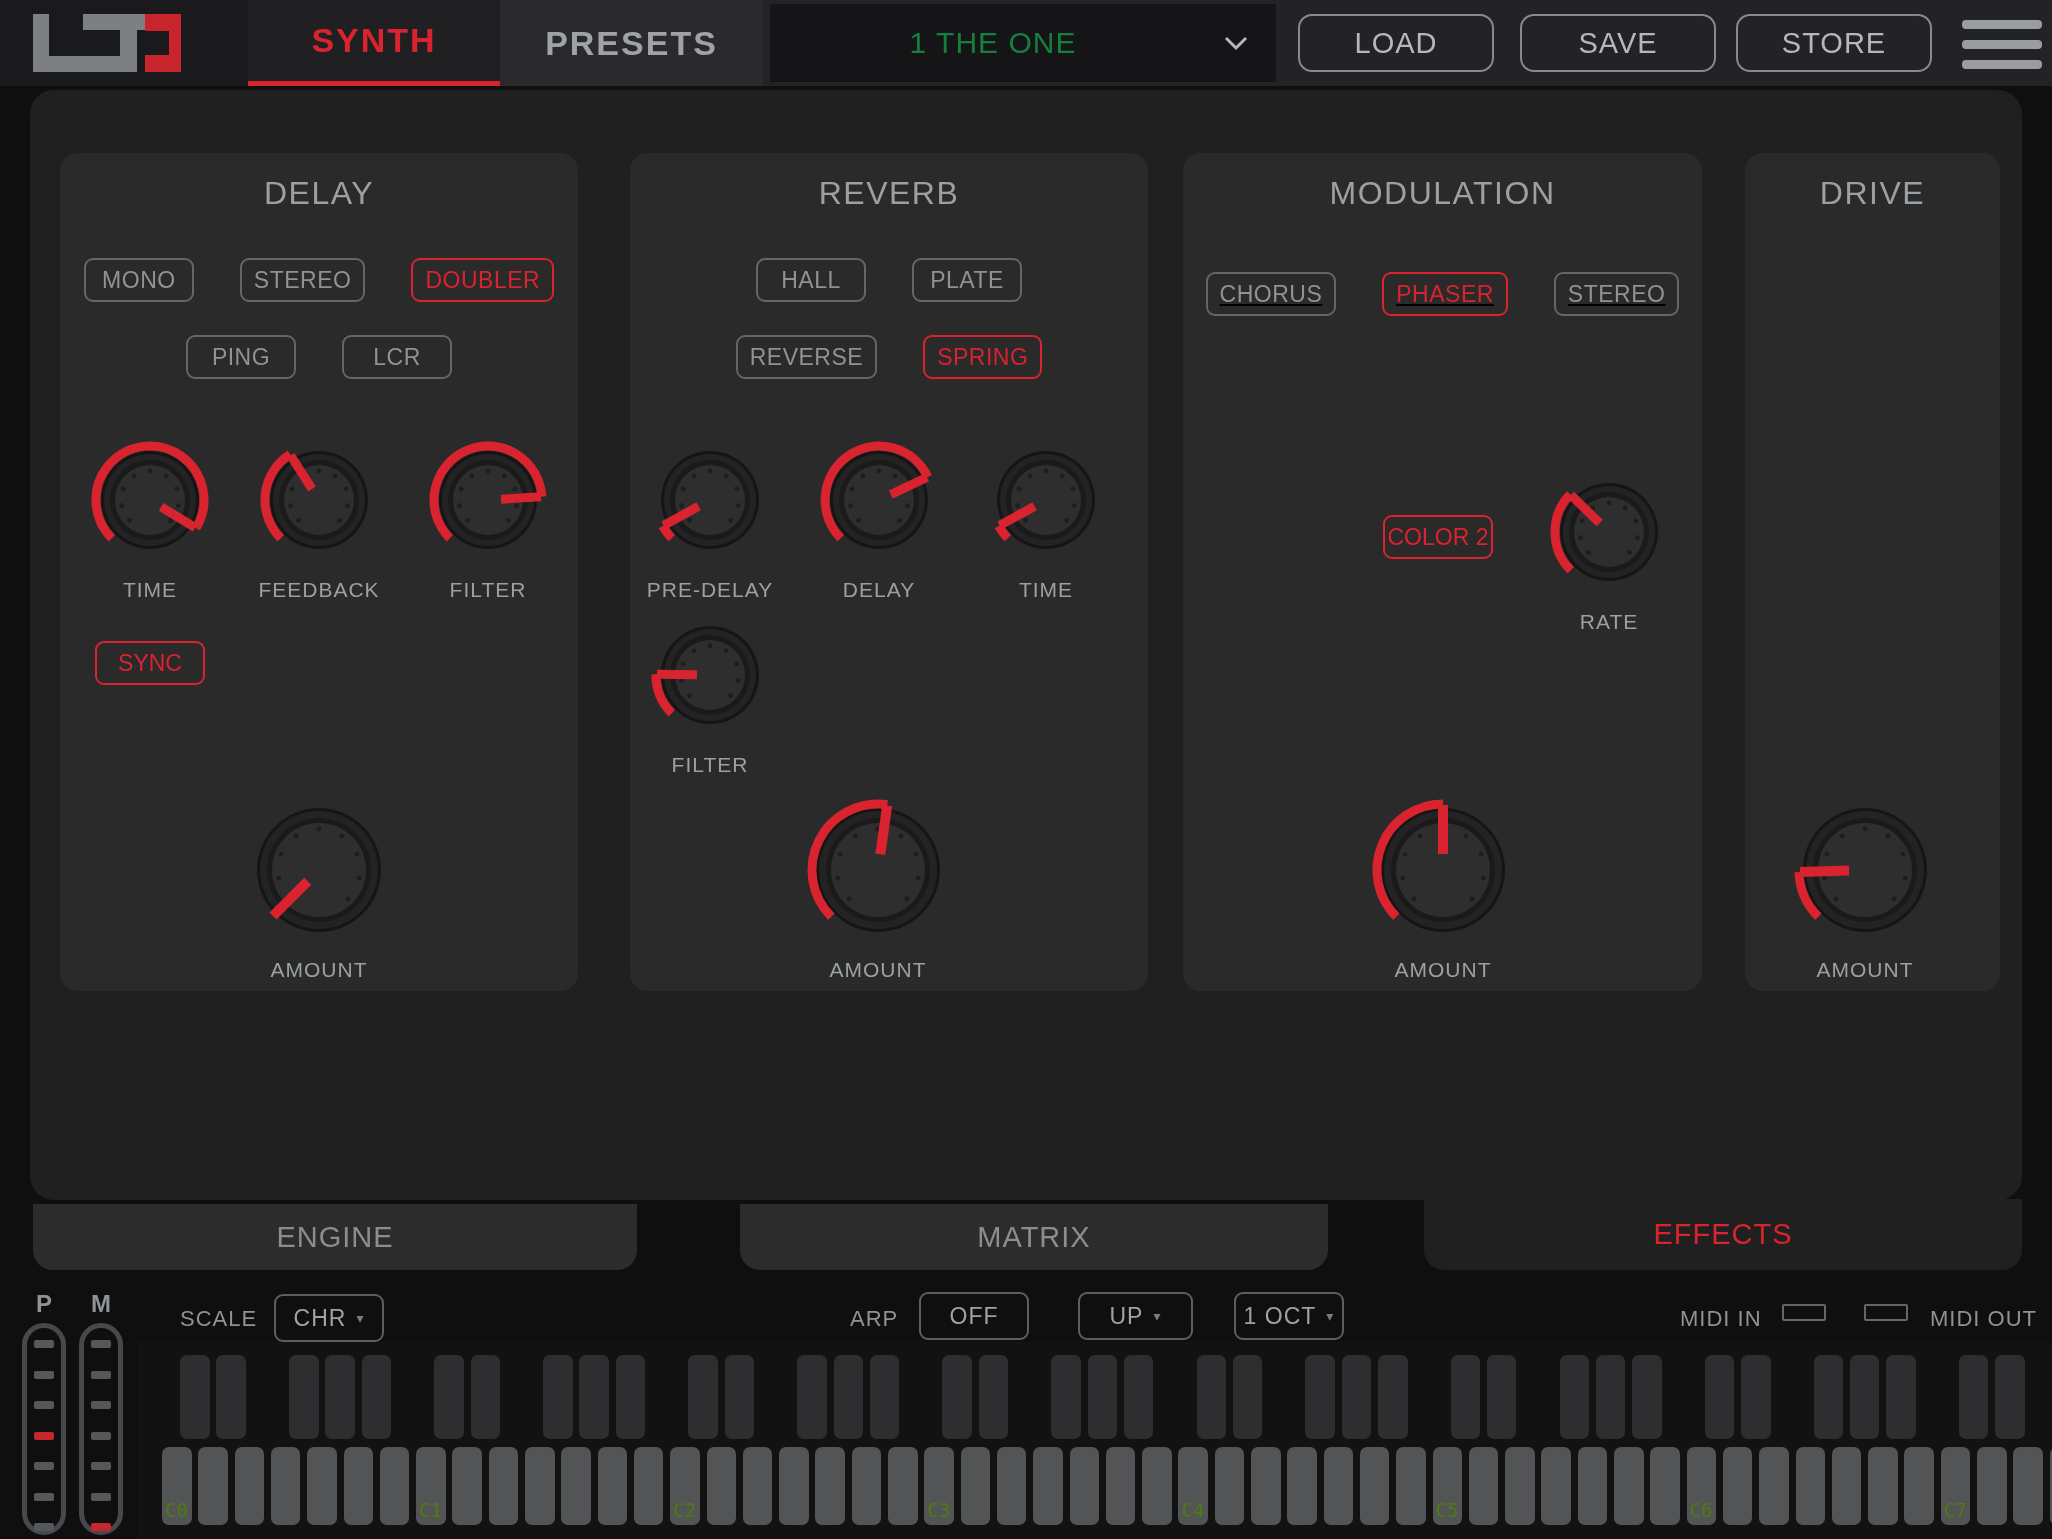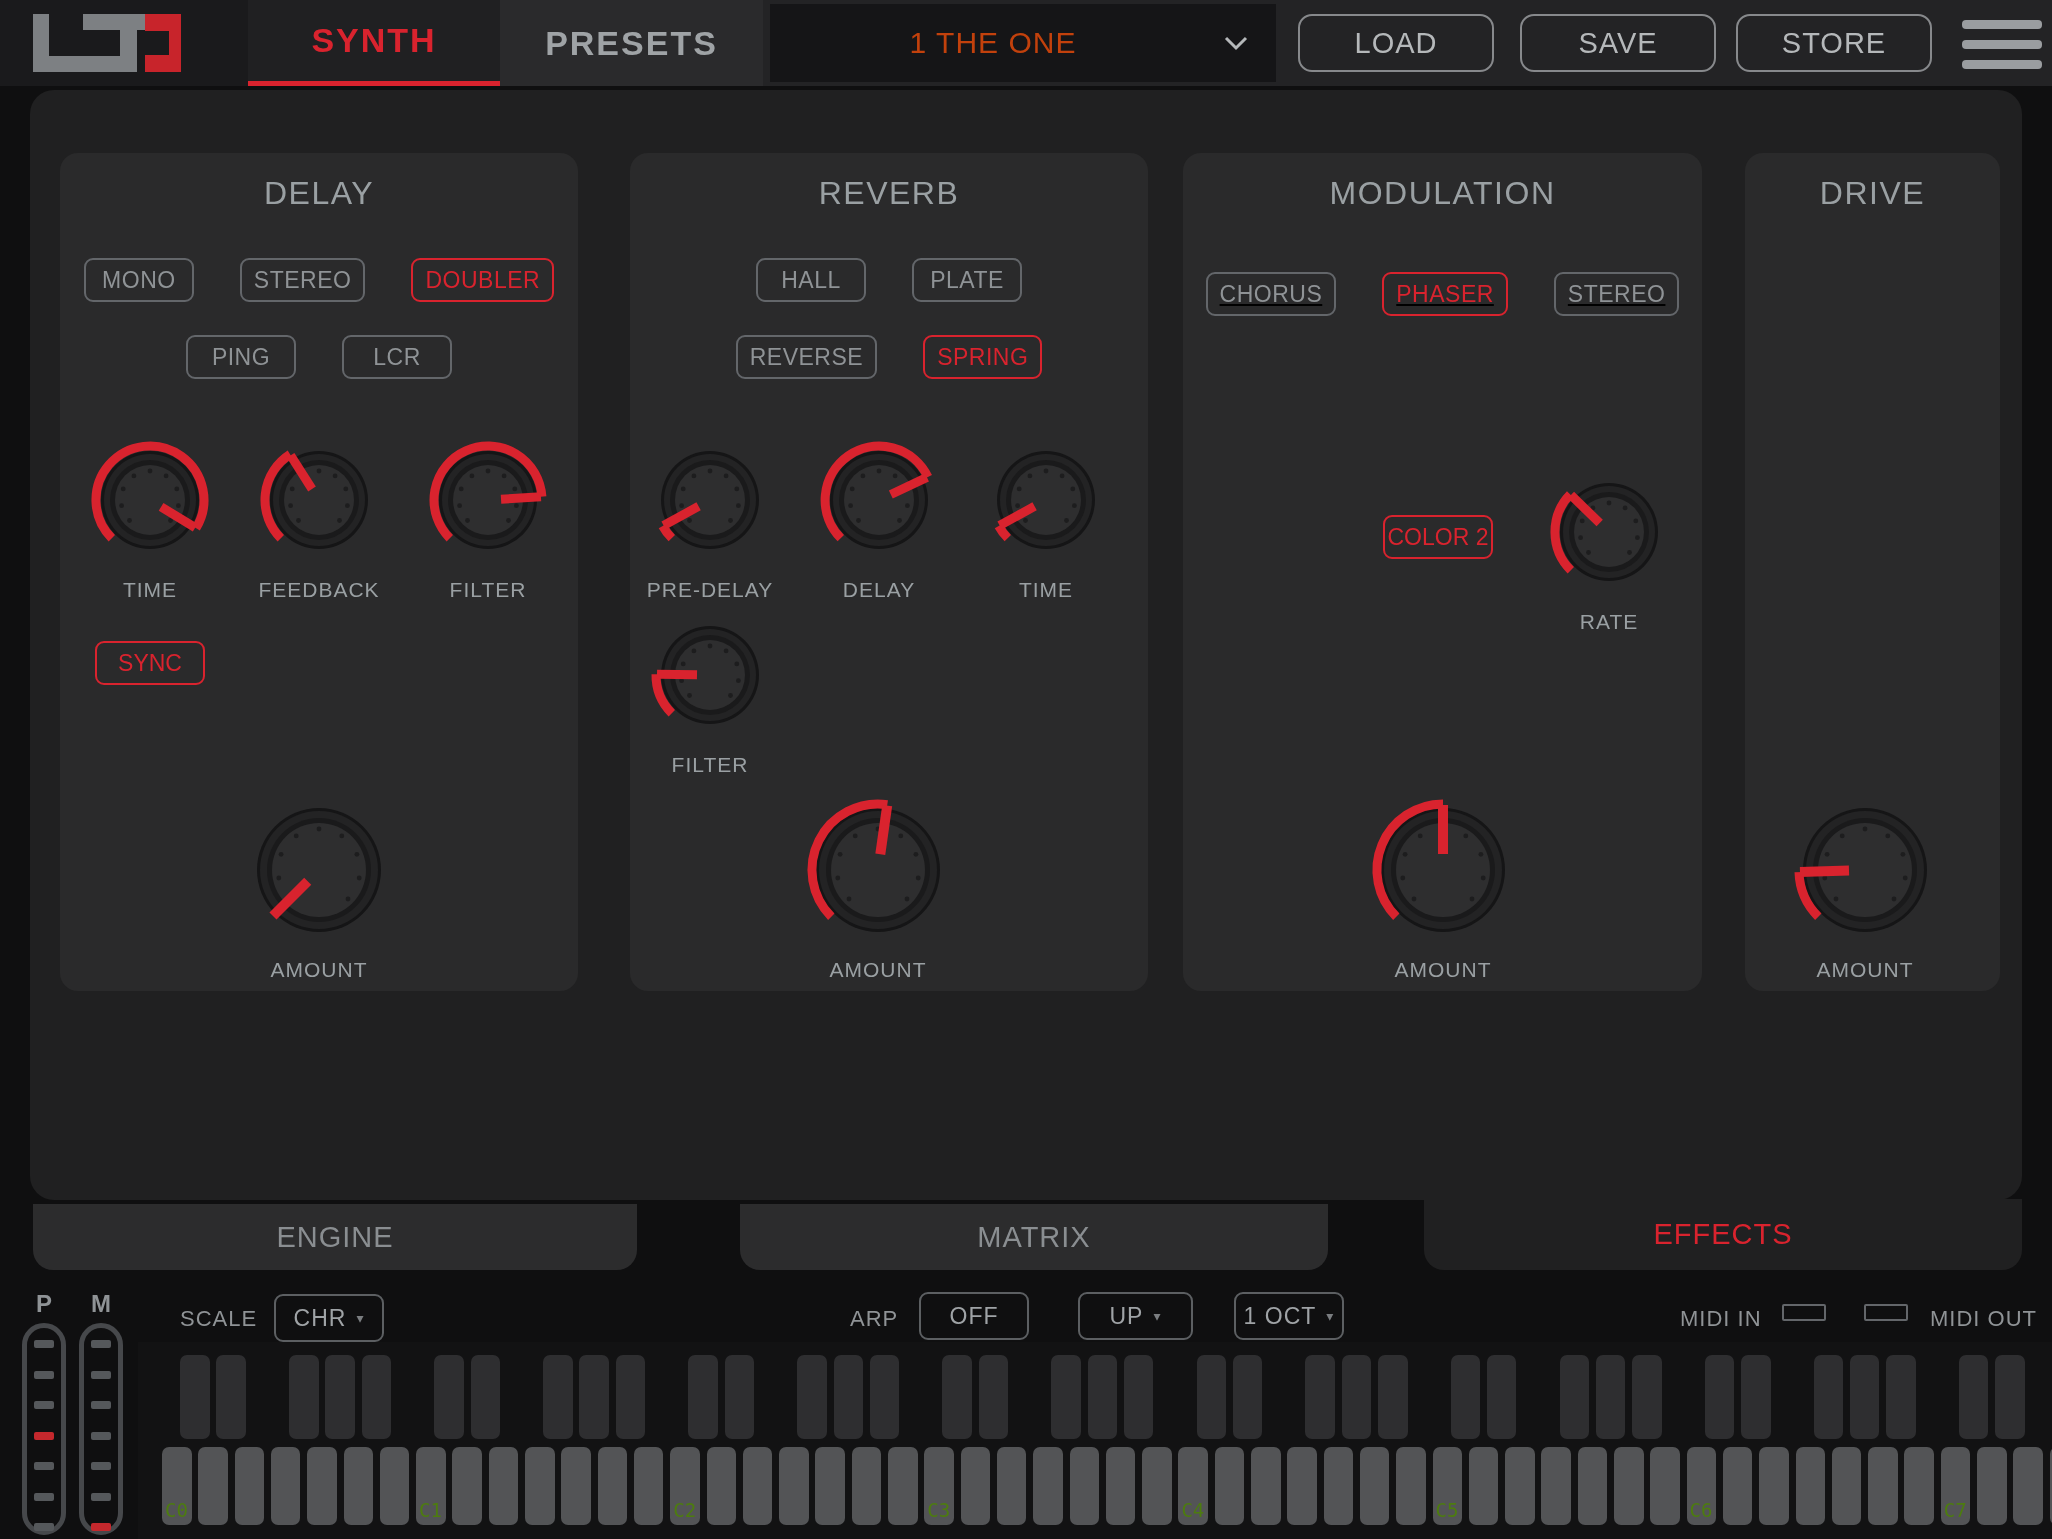--- a/index.html
+++ b/index.html
@@ -9,21 +9,21 @@
 
   
   #topbar { position:absolute; left:0; top:0; width:2052px; height:86px; background:#232325; }
   #logo-block { position:absolute; left:0; top:0; width:248px; height:86px; background:#1a1a1c; }
   #logo-block svg { position:absolute; left:33px; top:14px; }
   .top-tab { position:absolute; top:0; height:86px; display:flex; align-items:center; justify-content:center;
              font-size:34px; font-weight:600; letter-spacing:2px; color:#9fa3a6; cursor:pointer; }
   #tab-synth { left:248px; width:252px; background:#202022; color:var(--accent); border-bottom:5px solid var(--accent); }
   #tab-presets { left:500px; width:263px; background:#2a2a2c; }
   #preset-select { position:absolute; left:770px; top:4px; width:506px; height:78px; background:#151517;
-                   display:flex; align-items:center; justify-content:center; color:#c2410c;
+                   display:flex; align-items:center; justify-content:center; color:#15803d;
                    font-size:30px; letter-spacing:1px; cursor:pointer; padding-right:60px; }
   #preset-select svg { position:absolute; right:28px; top:32px; }
   .hbtn { position:absolute; top:14px; height:58px; width:196px; border:2px solid #87898c; border-radius:14px;
           display:flex; align-items:center; justify-content:center; color:#b5b8ba; font-size:29px;
           letter-spacing:1px; cursor:pointer; }
   #menu-button { position:absolute; left:1962px; top:18px; width:80px; height:54px; cursor:pointer; }
   #menu-button i { position:absolute; left:0; width:80px; height:9px; border-radius:4px; background:#9a9da0; display:block; }
   #menu-button i:nth-child(1){ top:2px; } #menu-button i:nth-child(2){ top:22px; } #menu-button i:nth-child(3){ top:42px; }
 
   

